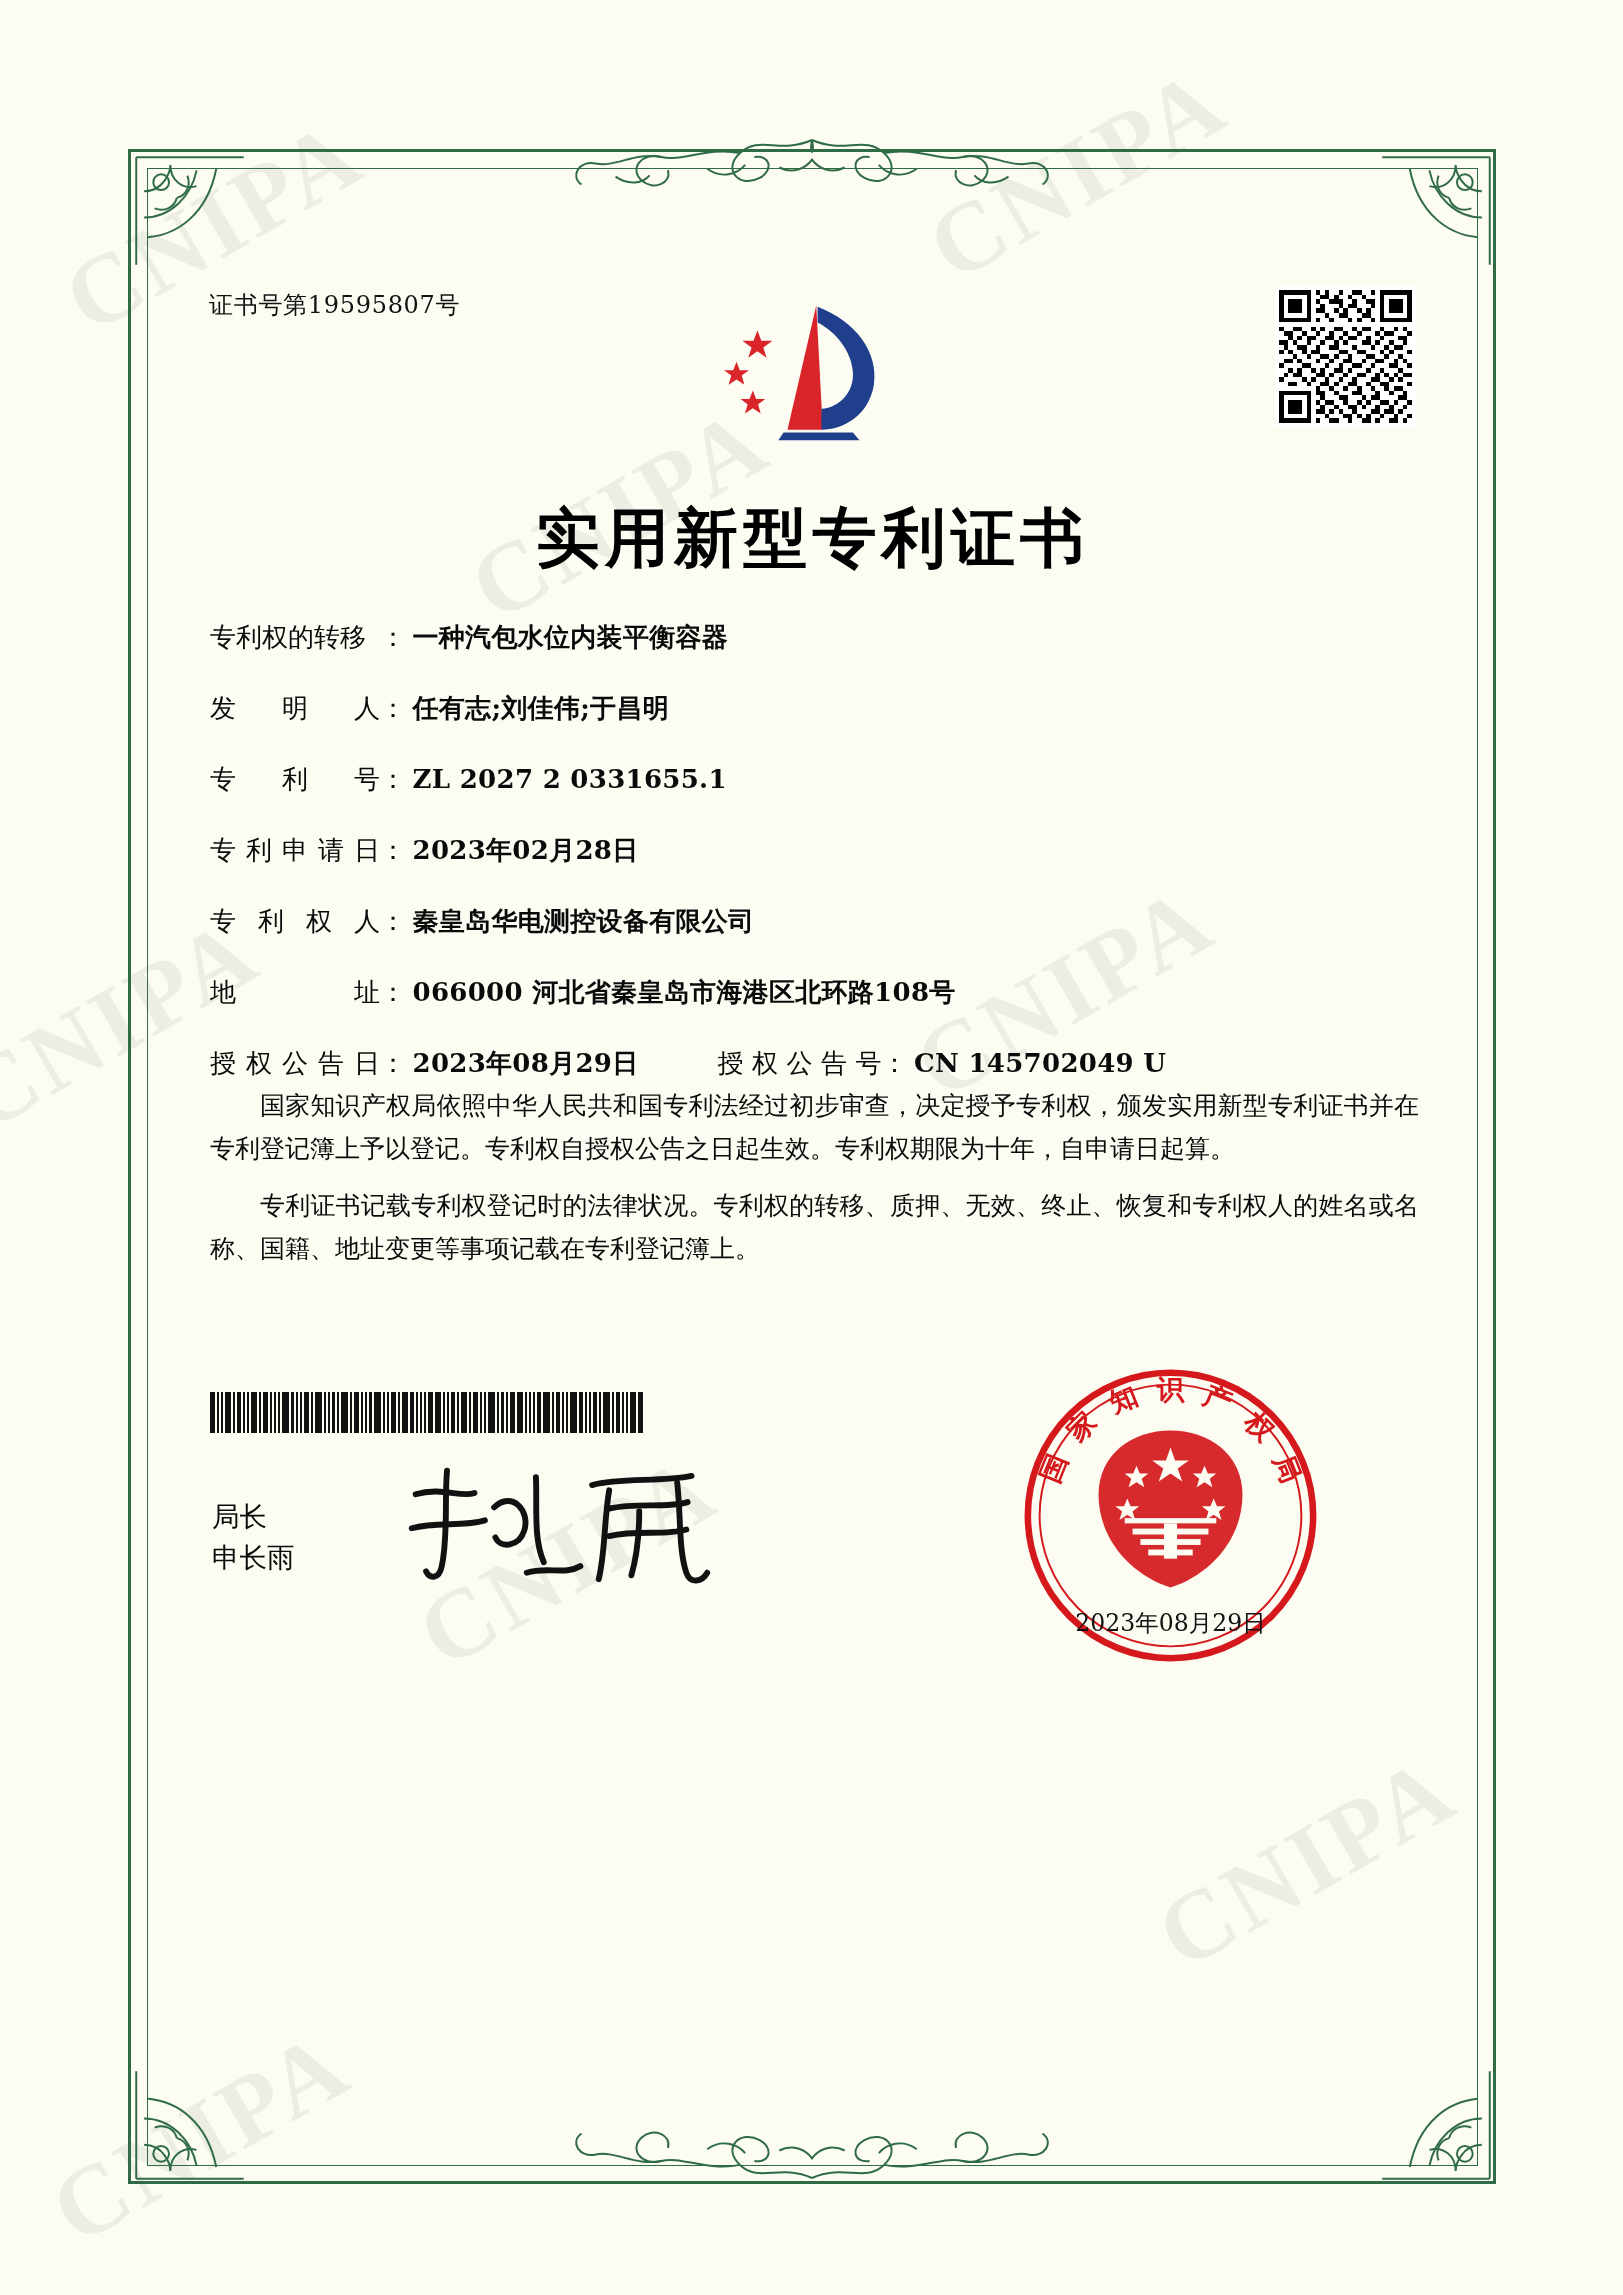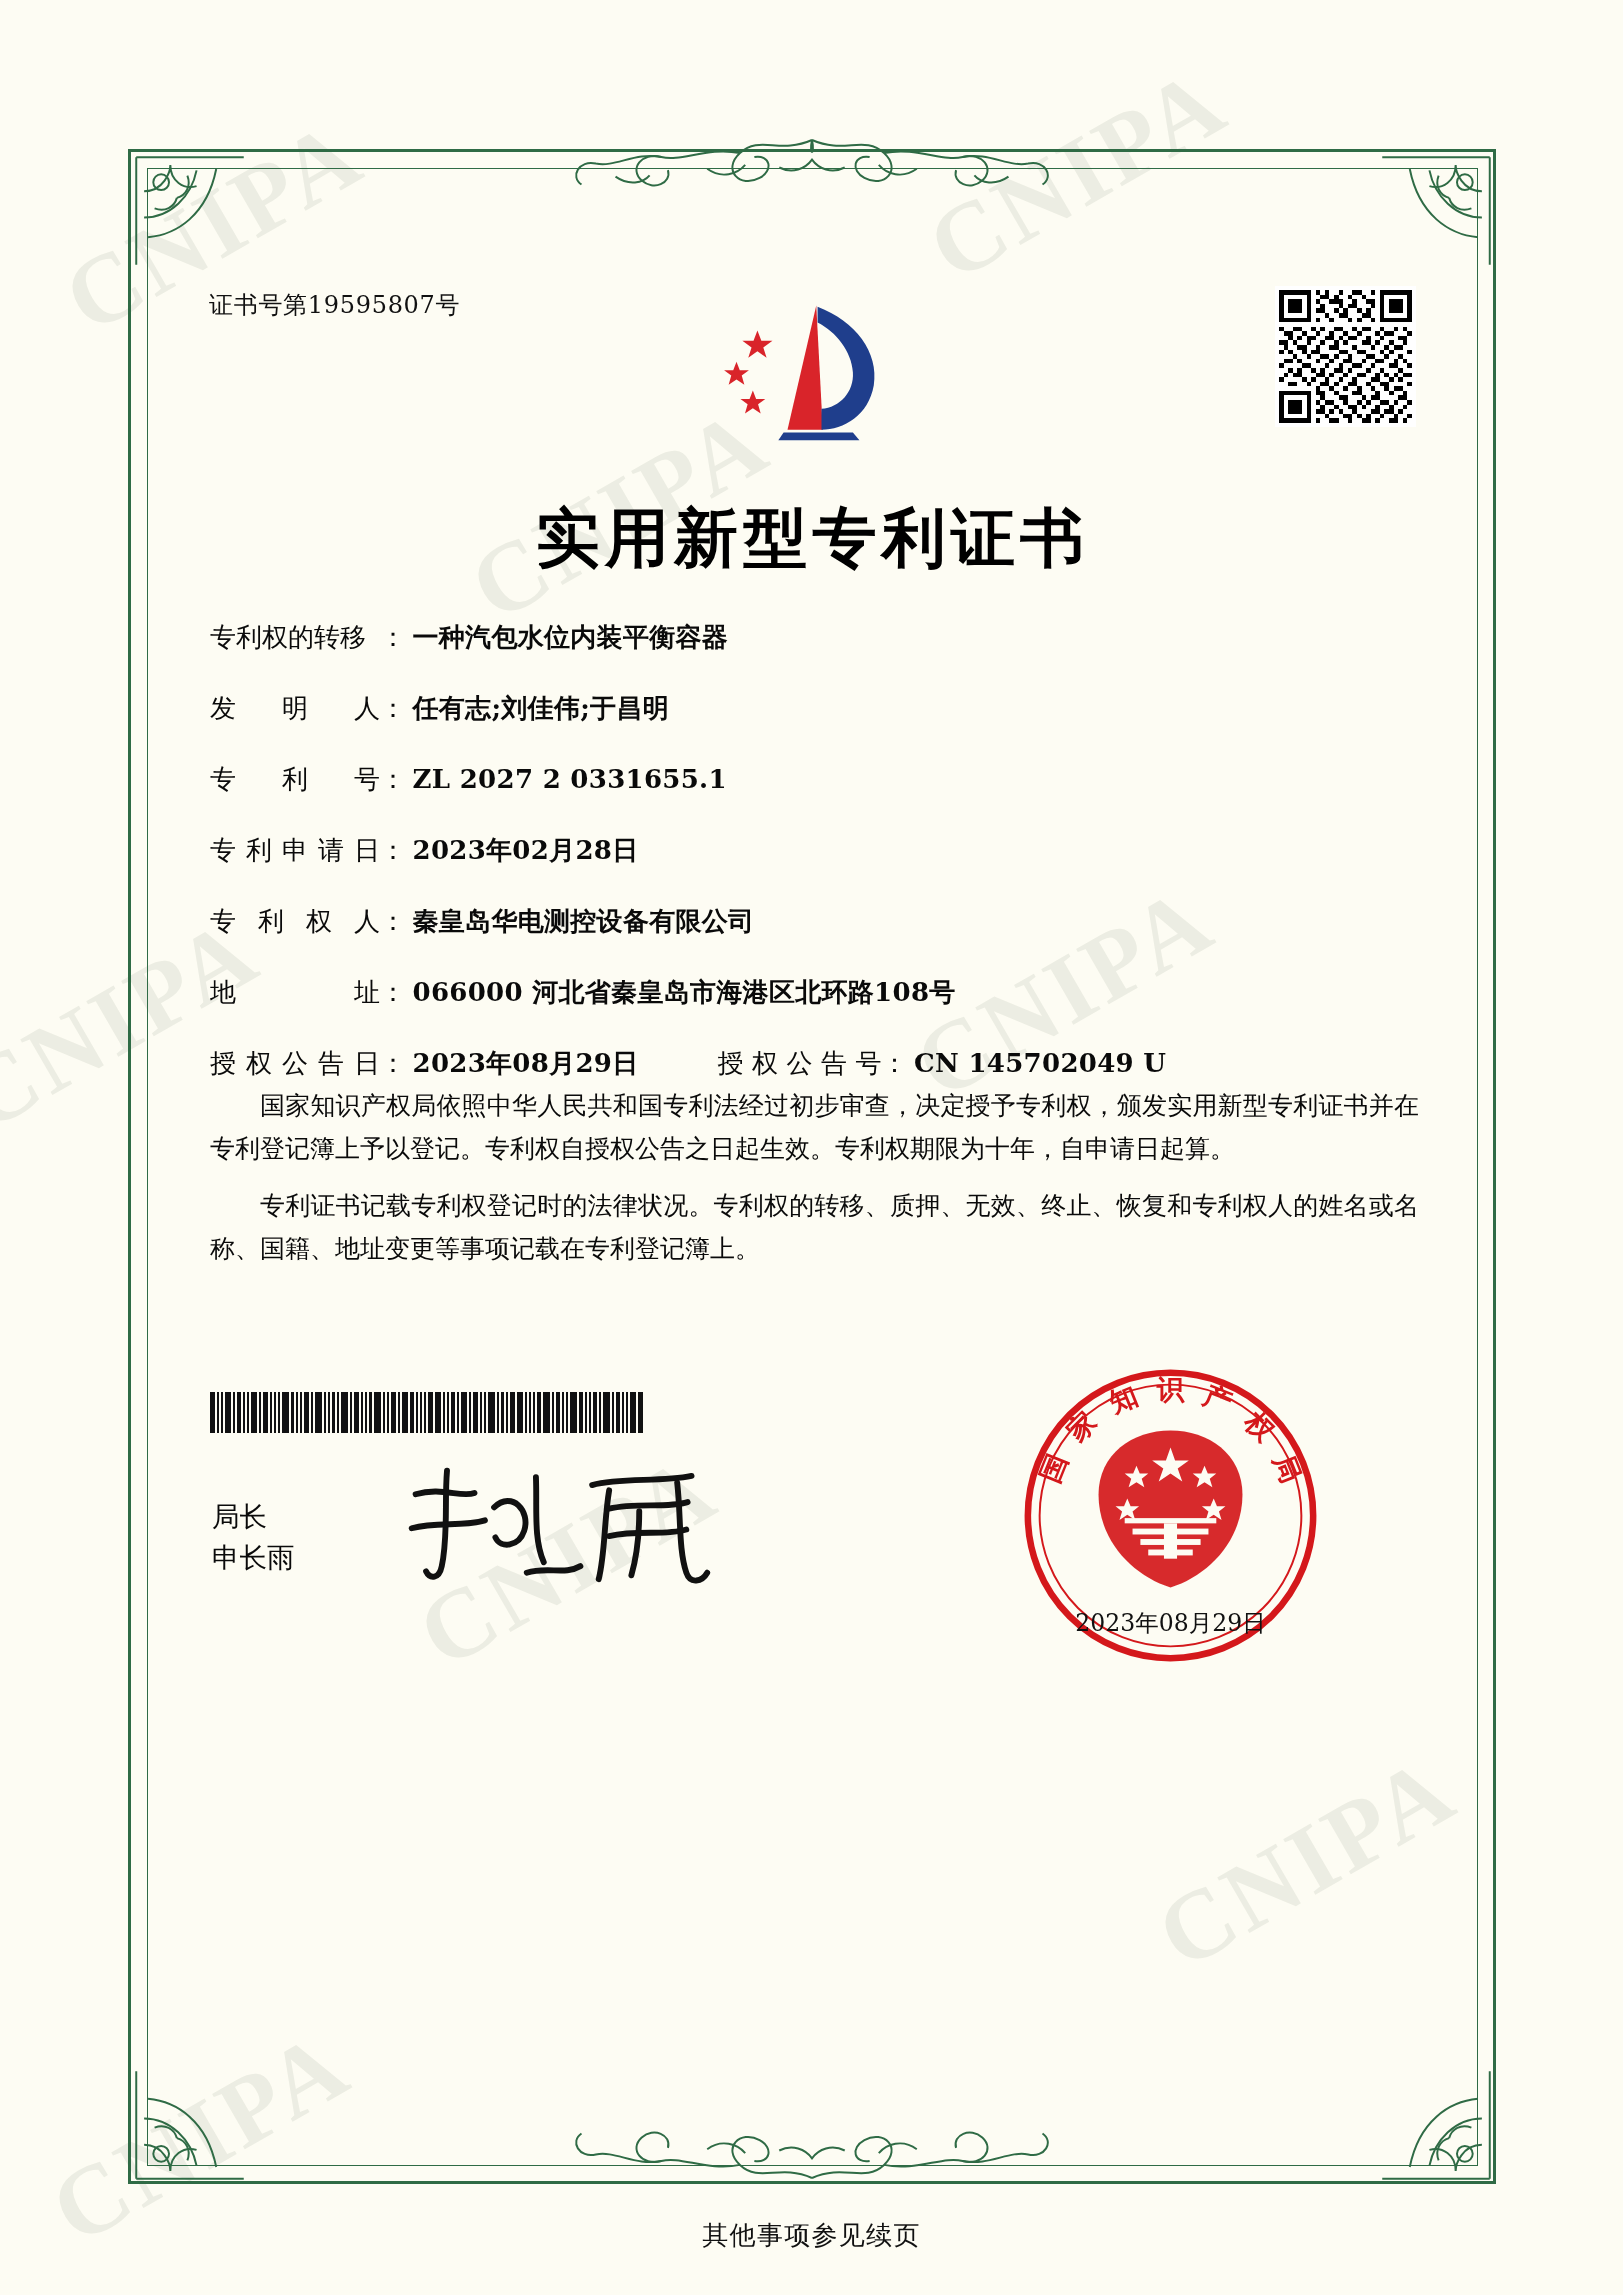--- a/index.html
+++ b/index.html
@@ -811,16 +811,15 @@
         <text transform="rotate(22 230 230) translate(230 52)" text-anchor="middle">产</text>
         <text transform="rotate(45 230 230) translate(230 52)" text-anchor="middle">权</text>
         <text transform="rotate(68 230 230) translate(230 52)" text-anchor="middle">局</text>
       </g>
       <text x="230" y="406" text-anchor="middle" fill="#111" font-family="DejaVu Serif, serif" font-size="36">2023年08月29日</text>
     </svg>
 
 
   </div>
 
-  <div class="outer-footer">其他事项参见续页</div>
 
 </div>
 
 
 </body></html>

